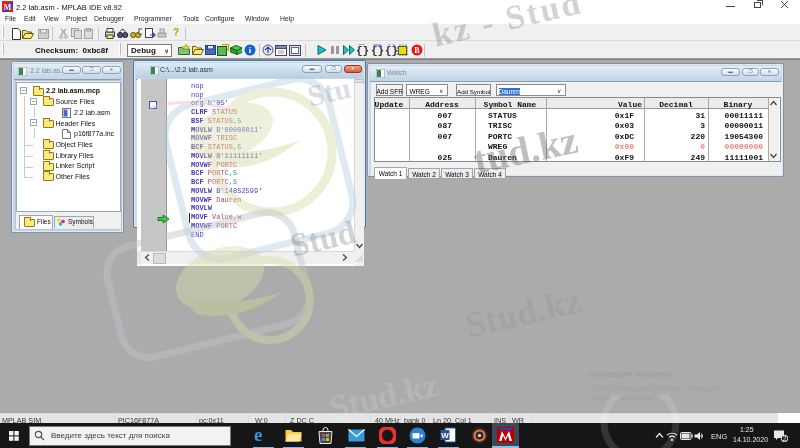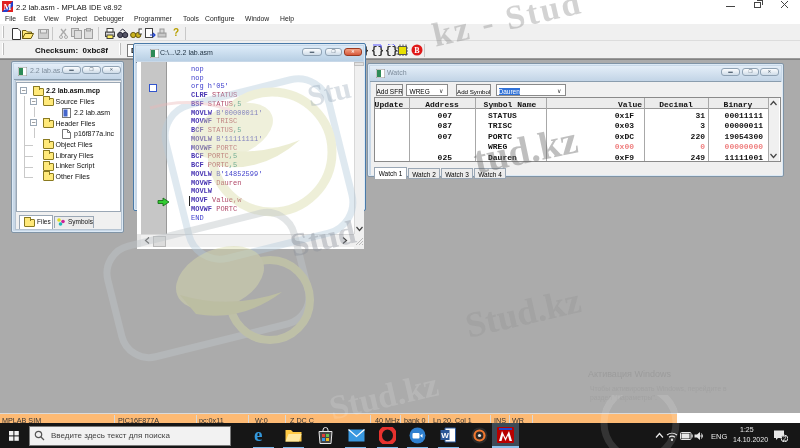--- a/index.html
+++ b/index.html
@@ -30,21 +30,21 @@
 .cl{position:absolute;left:190px;font-family:"Liberation Mono",monospace;font-size:7px;line-height:9px;white-space:pre;color:#333}
 .m{color:#4a36b4;font-weight:bold}
 .d{color:#3c3ccc}
 .r{color:#b04868}
 .lit{color:#4444cc}
 .n5{color:#2a8f8f}
 
 .wh{position:absolute;font-family:"Liberation Mono",monospace;font-size:8px;font-weight:bold;color:#111;white-space:pre}
 .colline{position:absolute;width:1px;background:#a8a8a8}
 
-#status{left:0;top:412.5px;width:677px;height:10.5px;background:#fdba74;border-top:1px solid #dadada}
+#status{left:0;top:412.5px;width:778px;height:10.5px;background:#e5e5e5;border-top:1px solid #dadada}
 #status span{position:absolute;top:2px;font-size:7.2px;color:#333;white-space:nowrap}
 .ssep{position:absolute;top:1px;width:1px;height:9px;background:#d8d8d8}
 
 #taskbar{left:0;top:423px;width:800px;height:25px;background:#161616}
 #taskbar .tray{position:absolute;color:#e8e8e8;font-size:7px;white-space:nowrap}
 
 #wm{left:0;top:0;width:800px;height:448px;pointer-events:none;z-index:90}
 .wmt{position:absolute;font-family:"Liberation Serif",serif;font-weight:bold;transform-origin:0 50%;white-space:pre}
 </style></head>
 <body>
@@ -271,21 +271,21 @@
    <div class="abs" style="left:38px;top:134.5px;width:40px;height:12px;background:#ececec;border:1px solid #9aa7b5;border-bottom:none"></div>
    <svg class="abs" style="left:41px;top:137px" width="8" height="8">
         <circle cx="2" cy="2" r="1.8" fill="#dede20"></circle>
         <circle cx="6" cy="3.5" r="1.8" fill="#cc2299"></circle>
         <circle cx="3.5" cy="6" r="1.8" fill="#20b8b8"></circle>
       </svg>
    <div class="trow" style="left:52px;top:137px;font-size:6.5px">Symbols</div>
  </div>
 </div>
 
-<div class="win" style="left:133px;top:43px;width:233px;height:168px;border-color:#4a7aa8">
+<div class="win" style="left:133px;top:60px;width:233px;height:168px;border-color:#4a7aa8">
  <div class="wtitle" style="background:linear-gradient(#dcebf8,#b8cfe4)">
       <svg style="position:absolute;left:14px;top:3px" width="9" height="9">
         <rect width="9" height="9" fill="#fff" stroke="#888"></rect>
         <rect x="1" y="1" width="4" height="7" fill="#2e8b57"></rect>
       </svg>
       <b style="position:absolute;left:24px;top:3px;color:#1d2f3f">C:\...\2.2 lab.asm</b>
     </div>
  <div class="wbtn" style="left:168px;width:20px">▬</div>
  <div class="wbtn" style="left:191px;width:17px">❐</div>
  <div class="wbtn" style="left:210px;width:18px;background:linear-gradient(#f3a284,#d6593c);border-color:#9c3a20;color:#fff">✕</div>

